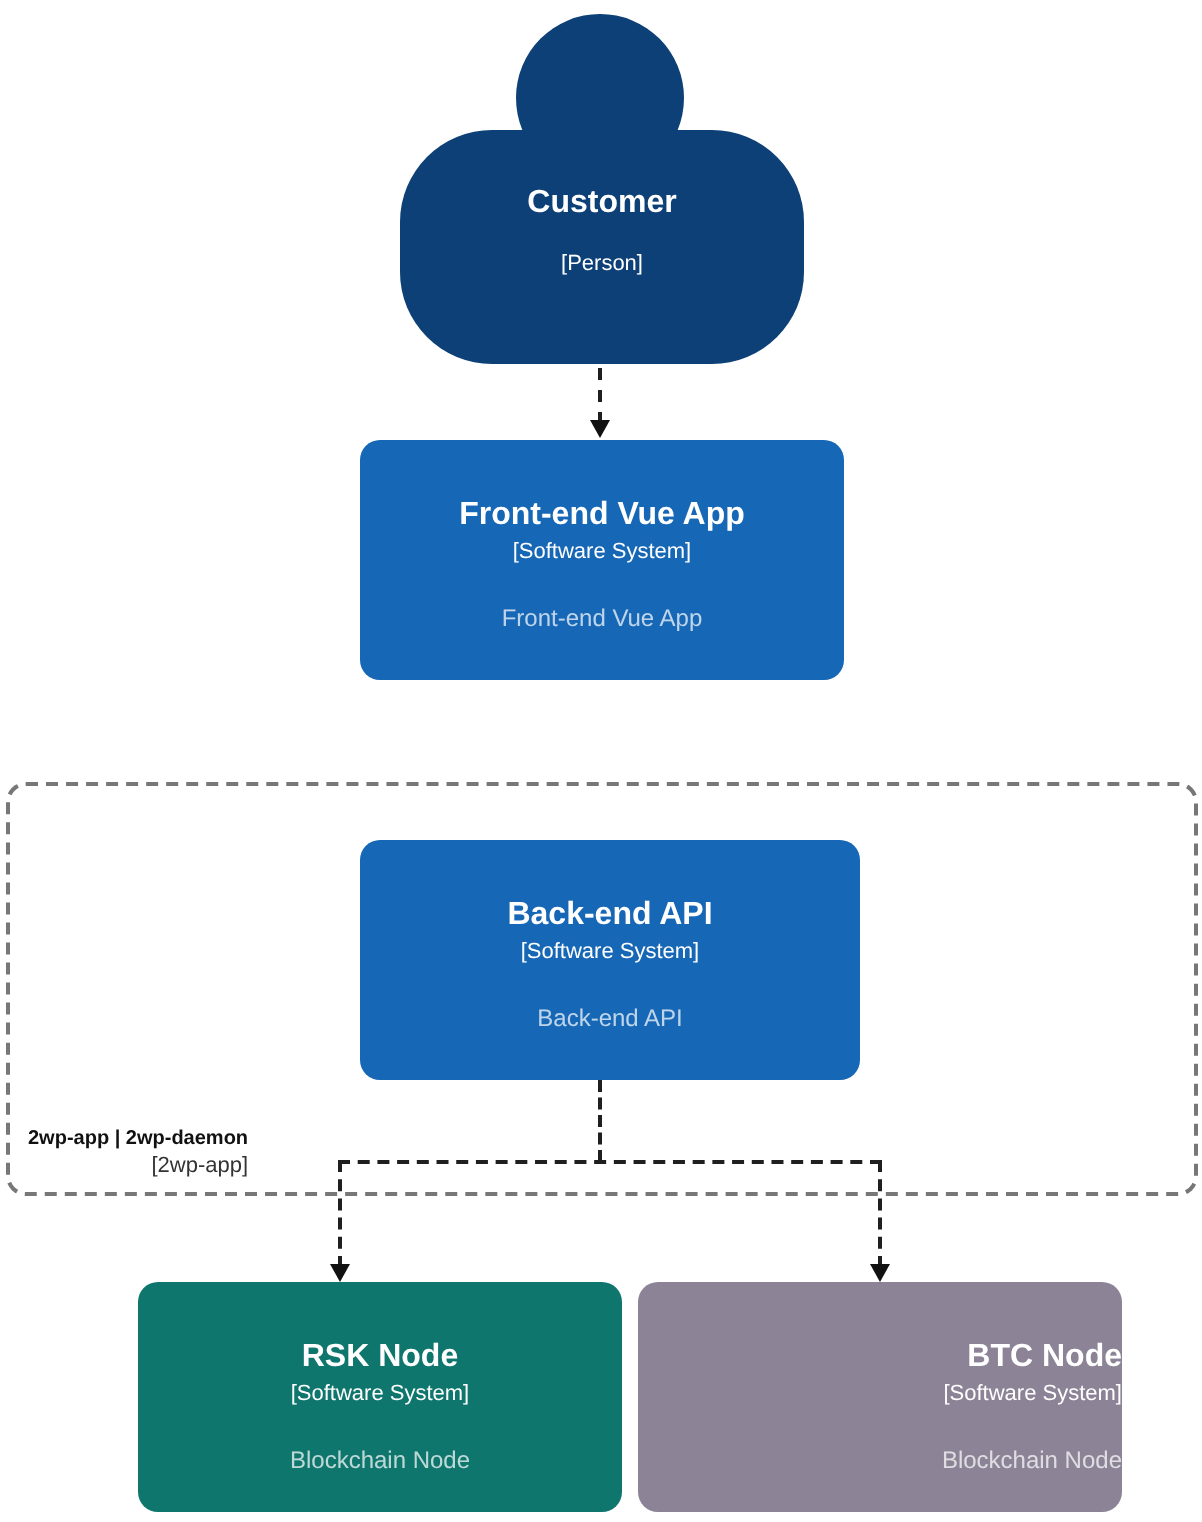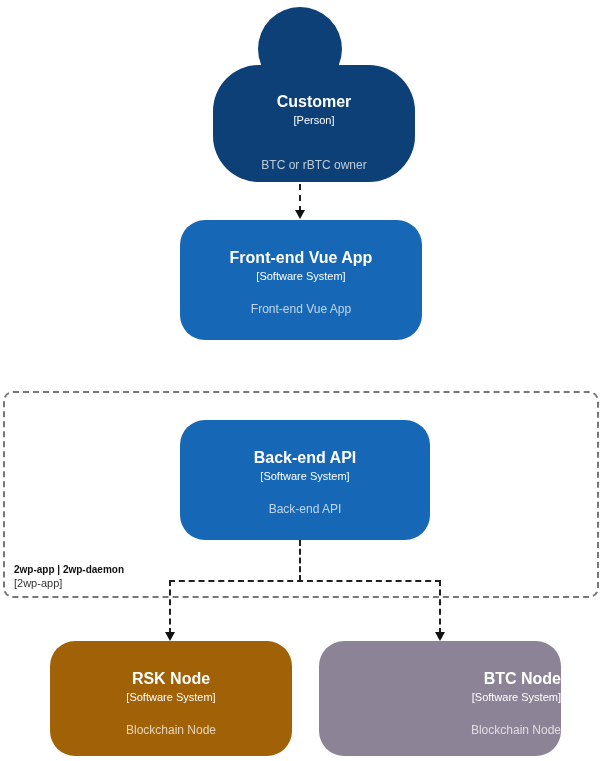--- a/index.html
+++ b/index.html
@@ -27,47 +27,48 @@
   .node .subtitle { font-size: 11px; margin-top: 3px; }
   .node .desc { font-size: 12px; margin-top: 20px; color: rgba(255,255,255,0.72); }
 
   .person-head {
     position: absolute;
     left: 258px; top: 7px;
     width: 84px; height: 84px;
     border-radius: 50%;
   }
   .person-body {
-    left: 213px; top: 65px;
+    left: 200px; top: 65px;
     width: 202px; height: 117px;
     border-radius: 46px;
     padding-top: 28px;
+    gap: 12px;
   }
   .person-body .desc { margin-top: 32px; }
 
-  .box { border-radius: 25px; padding-top: 29px; }
+  .box { border-radius: 10px; padding-top: 29px; }
   .frontend { left: 180px; top: 220px; width: 242px; height: 120px; }
   .backend  { left: 180px; top: 420px; width: 250px; height: 120px; }
   .rsk      { left: 50px;  top: 641px; width: 242px; height: 115px; }
   .btc      { left: 319px; top: 641px; width: 242px; height: 115px; align-items: flex-end; }
 
   
   .boundary {
     position: absolute;
     left: 3px; top: 391px;
     width: 596px; height: 207px;
     border: 2px dashed #777777;
     border-radius: 10px;
   }
   .boundary-labels {
     position: absolute;
     left: 9px; bottom: 7px;
   }
   .boundary-label { font-size: 10px; font-weight: bold; color: #111111; line-height: 1.2; }
-  .boundary-sublabel { font-size: 11px; color: #333333; margin-top: 1px; }
+  .boundary-sublabel { font-size: 11px; color: #333333; margin-top: 1px; text-align: right; }
 
   
   .dash-v { position: absolute; width: 0; border-left: 2px dashed #1f1f1f; }
   .dash-h { position: absolute; height: 0; border-top: 2px dashed #1f1f1f; }
   .arrow-down {
     position: absolute;
     width: 0; height: 0;
     border-left: 5px solid transparent;
     border-right: 5px solid transparent;
     border-top: 9px solid #111111;
@@ -115,21 +116,21 @@
     <div class="desc">Back-end API</div>
   </div>
 
   <div class="dash-v c2"></div>
   <div class="dash-h c3"></div>
   <div class="dash-v c4"></div>
   <div class="dash-v c5"></div>
   <div class="arrow-down a2"></div>
   <div class="arrow-down a3"></div>
 
-  <div class="node box rsk" style="background-color: #a16207;">
+  <div class="node box rsk" style="background-color: #0f766e; margin-left: 19px;">
     <div class="title">RSK Node</div>
     <div class="subtitle">[Software System]</div>
     <div class="desc">Blockchain Node</div>
   </div>
 
   <div class="node box btc" style="background-color: rgb(140, 132, 150);">
     <div class="title">BTC Node</div>
     <div class="subtitle">[Software System]</div>
     <div class="desc">Blockchain Node</div>
   </div>

